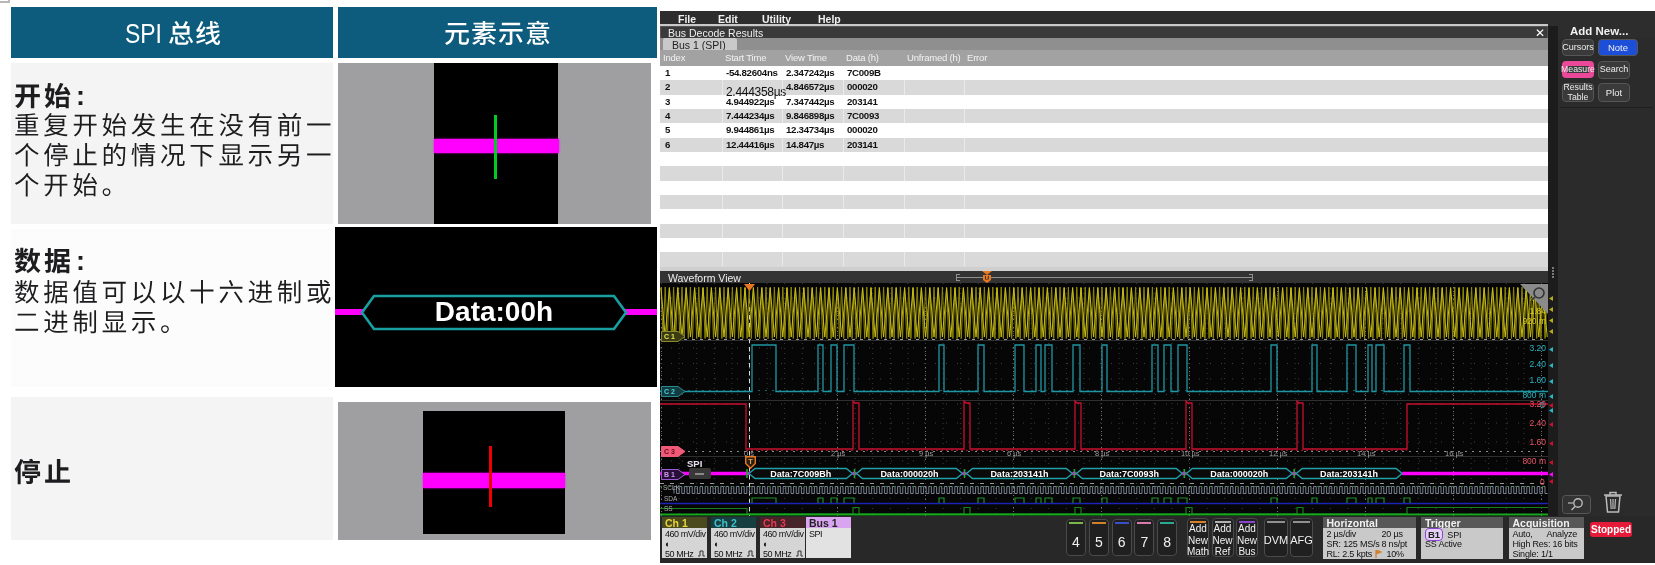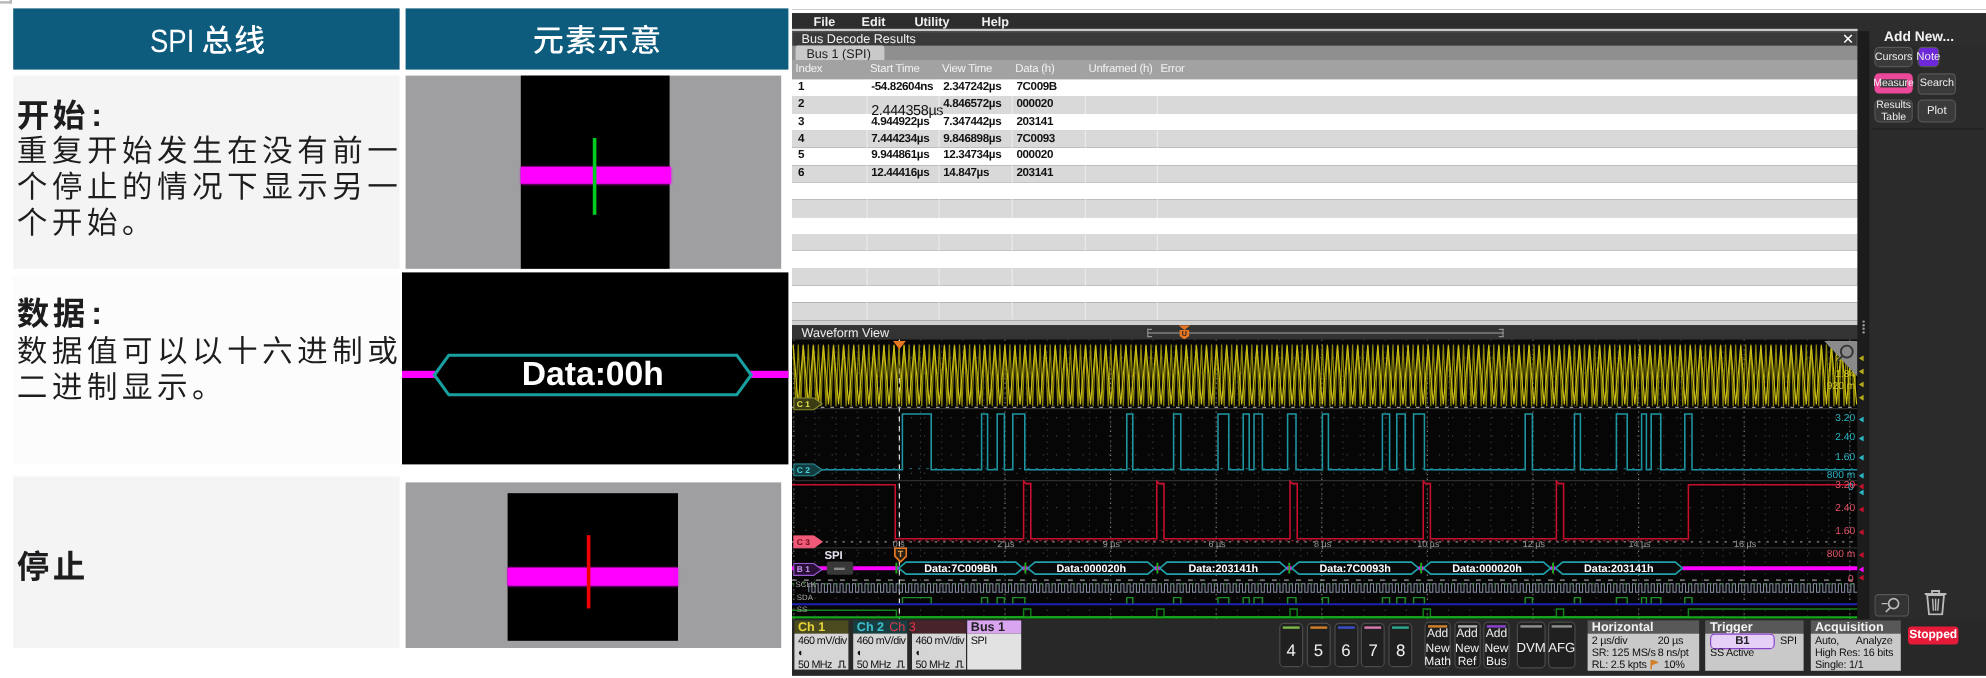--- a/index.html
+++ b/index.html
@@ -406,21 +406,21 @@
 <svg class="a" style="left:1549px;top:479px" width="5" height="5">
       <path d="M0 2.5 L4 0 L4 5 Z" fill="#c8102e"></path>
     </svg>
 <svg class="a" style="left:1549px;top:472px" width="5" height="5">
       <path d="M0 2.5 L4 0 L4 5 Z" fill="#ff00ff"></path>
     </svg>
 <div class="a" style="left:1558px;top:24px;width:97px;height:492px;background:#2b2b2b"></div>
 <div class="a" style="left:1558px;top:24px;width:97px;height:14px;background:#2d2d2d"></div>
 <div class="a" style="left:1570px;top:25px;font-size:11.5px;font-weight:bold;color:#f2f2f2">Add New...</div>
 <div class="a" style="left:1562px;top:39px;width:32px;height:17px;background:#3a3a3a;border:1px solid #565656;border-radius:4px;color:#eee;font-size:9px;text-align:center;display:flex;align-items:center;justify-content:center;line-height:1.05">Cursors</div>
-<div class="a" style="left:1598px;top:39px;width:18px;height:17px;background:#6d28d9;border:1px solid #565656;border-radius:4px;color:#eee;font-size:9.5px;text-align:center;display:flex;align-items:center;justify-content:center;line-height:1.05">Note</div>
+<div class="a" style="left:1598px;top:39px;width:40px;height:17px;background:#1d4ed8;border:1px solid #565656;border-radius:4px;color:#eee;font-size:9.5px;text-align:center;display:flex;align-items:center;justify-content:center;line-height:1.05">Note</div>
 <div class="a" style="left:1562px;top:61px;width:32px;height:17px;background:#3a3a3a;border:5px solid #ec4899;border-radius:4px;color:#eee;font-size:8.7px;text-align:center;display:flex;align-items:center;justify-content:center;line-height:1.05">Measure</div>
 <div class="a" style="left:1598px;top:61px;width:32px;height:18px;background:#3a3a3a;border:1px solid #565656;border-radius:4px;color:#eee;font-size:9px;text-align:center;display:flex;align-items:center;justify-content:center;line-height:1.05">Search</div>
 <div class="a" style="left:1562px;top:83px;width:32px;height:19px;background:#3a3a3a;border:1px solid #565656;border-radius:4px;color:#eee;font-size:8.7px;text-align:center;display:flex;align-items:center;justify-content:center;line-height:1.05">Results<br>Table</div>
 <div class="a" style="left:1598px;top:83px;width:32px;height:19px;background:#3a3a3a;border:1px solid #565656;border-radius:4px;color:#eee;font-size:9.5px;text-align:center;display:flex;align-items:center;justify-content:center;line-height:1.05">Plot</div>
 <div class="a" style="left:1560px;top:107px;width:93px;height:1px;background:#1f1f1f"></div>
 <svg class="a" style="left:1562px;top:495px" width="29" height="19">
 <rect x="0.5" y="0.5" width="28" height="18" rx="3" fill="#333" stroke="#565656"></rect>
 <circle cx="16" cy="8" r="4.2" fill="none" stroke="#bbb" stroke-width="1.4"></circle>
 <line x1="13" y1="11.5" x2="9.5" y2="15" stroke="#bbb" stroke-width="1.4"></line>
 <line x1="6" y1="8" x2="11" y2="8" stroke="#bbb" stroke-width="1.2"></line>
@@ -446,21 +446,21 @@
 <div class="a" style="left:711px;top:517px;width:45px;height:10.5px;background:#173f42"></div>
     <div class="a" style="left:714px;top:517px;font-size:10.5px;font-weight:bold;color:#3fc0cc">Ch 2</div>
     <div class="a" style="left:711px;top:527.5px;width:45px;height:30.5px;background:#d5d5d5"></div>
     <div class="a" style="left:714px;top:529px;font-size:9px;color:#111;letter-spacing:-0.45px">460 mV/div</div>
     <div class="a" style="left:714px;top:539px;font-size:9px;color:#111;letter-spacing:-0.45px">◐</div>
     <div class="a" style="left:714px;top:549px;font-size:9px;color:#111;letter-spacing:-0.45px">50 MHz</div>
     <svg class="a" style="left:747px;top:550px" width="8" height="7">
       <path d="M0 6 L2 6 L2 1 L5 1 L5 6 L7 6" stroke="#333" stroke-width="1" fill="none"></path>
     </svg>
 <div class="a" style="left:760px;top:517px;width:45px;height:10.5px;background:#47232a"></div>
-    <div class="a" style="left:741px;top:517px;font-size:10.5px;font-weight:normal;color:#e8384e">Ch 3</div>
+    <div class="a" style="left:763px;top:517px;font-size:10.5px;font-weight:bold;color:#e8384e">Ch 3</div>
     <div class="a" style="left:760px;top:527.5px;width:45px;height:30.5px;background:#d5d5d5"></div>
     <div class="a" style="left:763px;top:529px;font-size:9px;color:#111;letter-spacing:-0.45px">460 mV/div</div>
     <div class="a" style="left:763px;top:539px;font-size:9px;color:#111;letter-spacing:-0.45px">◐</div>
     <div class="a" style="left:763px;top:549px;font-size:9px;color:#111;letter-spacing:-0.45px">50 MHz</div>
     <svg class="a" style="left:796px;top:550px" width="8" height="7">
       <path d="M0 6 L2 6 L2 1 L5 1 L5 6 L7 6" stroke="#333" stroke-width="1" fill="none"></path>
     </svg>
 <div class="a" style="left:806px;top:517px;width:45px;height:10.5px;background:#d9a4f0"></div>
     <div class="a" style="left:809px;top:517px;font-size:10.5px;font-weight:bold;color:#222">Bus 1</div>
     <div class="a" style="left:806px;top:527.5px;width:45px;height:30.5px;background:#e2e2e2"></div>
@@ -493,21 +493,21 @@
     <div class="a" style="left:1326.5px;top:538.8px;font-size:9px;color:#111;letter-spacing:-0.2px;">SR: 125 MS/s</div>
     <div class="a" style="left:1381.5px;top:538.8px;font-size:9px;color:#111;letter-spacing:-0.2px;">8 ns/pt</div>
     <div class="a" style="left:1326.5px;top:549.0999999999999px;font-size:9px;color:#111;letter-spacing:-0.2px;">RL: 2.5 kpts</div>
     <div class="a" style="left:1386.5px;top:549.0999999999999px;font-size:9px;color:#111;letter-spacing:-0.2px;">10%</div>
 <svg class="a" style="left:1375px;top:550px" width="7" height="8">
       <path d="M1 0 V8 M1 0 L6 2 L1 4" stroke="#d2802a" stroke-width="1.3" fill="#d2802a"></path>
     </svg>
 <div class="a" style="left:1421px;top:517px;width:82px;height:10.5px;background:#585858"></div>
     <div class="a" style="left:1425px;top:517px;font-size:10.5px;font-weight:bold;color:#f2f2f2">Trigger</div>
     <div class="a" style="left:1421px;top:527.5px;width:82px;height:31px;background:#c9c9c9"></div>
-    <div class="a" style="left:1425px;top:528.5px;font-size:9px;color:#111;letter-spacing:-0.2px;"><span style="border:1.3px solid #8a44cc;border-radius:4px;padding:0 20px;background:#e6d0f8;color:#222;font-weight:bold;font-size:9.5px">B1</span>&nbsp; SPI</div>
+    <div class="a" style="left:1425px;top:528.5px;font-size:9px;color:#111;letter-spacing:-0.2px;"><span style="border:1.3px solid #8a44cc;border-radius:4px;padding:0 2px;background:#e6d0f8;color:#222;font-weight:bold;font-size:9.5px">B1</span>&nbsp; SPI</div>
     <div class="a" style="left:1425px;top:538.8px;font-size:9px;color:#111;letter-spacing:-0.2px;">SS Active</div>
 <div class="a" style="left:1508.5px;top:517px;width:75px;height:10.5px;background:#585858"></div>
     <div class="a" style="left:1512.5px;top:517px;font-size:10.5px;font-weight:bold;color:#f2f2f2">Acquisition</div>
     <div class="a" style="left:1508.5px;top:527.5px;width:75px;height:31px;background:#c9c9c9"></div>
     <div class="a" style="left:1512.5px;top:528.5px;font-size:9px;color:#111;letter-spacing:-0.2px;">Auto,</div>
     <div class="a" style="left:1546.5px;top:528.5px;font-size:9px;color:#111;letter-spacing:-0.2px;">Analyze</div>
     <div class="a" style="left:1512.5px;top:538.8px;font-size:9px;color:#111;letter-spacing:-0.2px;">High Res: 16 bits</div>
     <div class="a" style="left:1512.5px;top:549.0999999999999px;font-size:9px;color:#111;letter-spacing:-0.2px;">Single: 1/1</div>
 <div class="a" style="left:1590px;top:521.5px;width:42px;height:15px;background:#e51a38;border-radius:3px;color:#fff;font-size:10px;font-weight:bold;text-align:center;line-height:15px">Stopped</div>
 </div>

